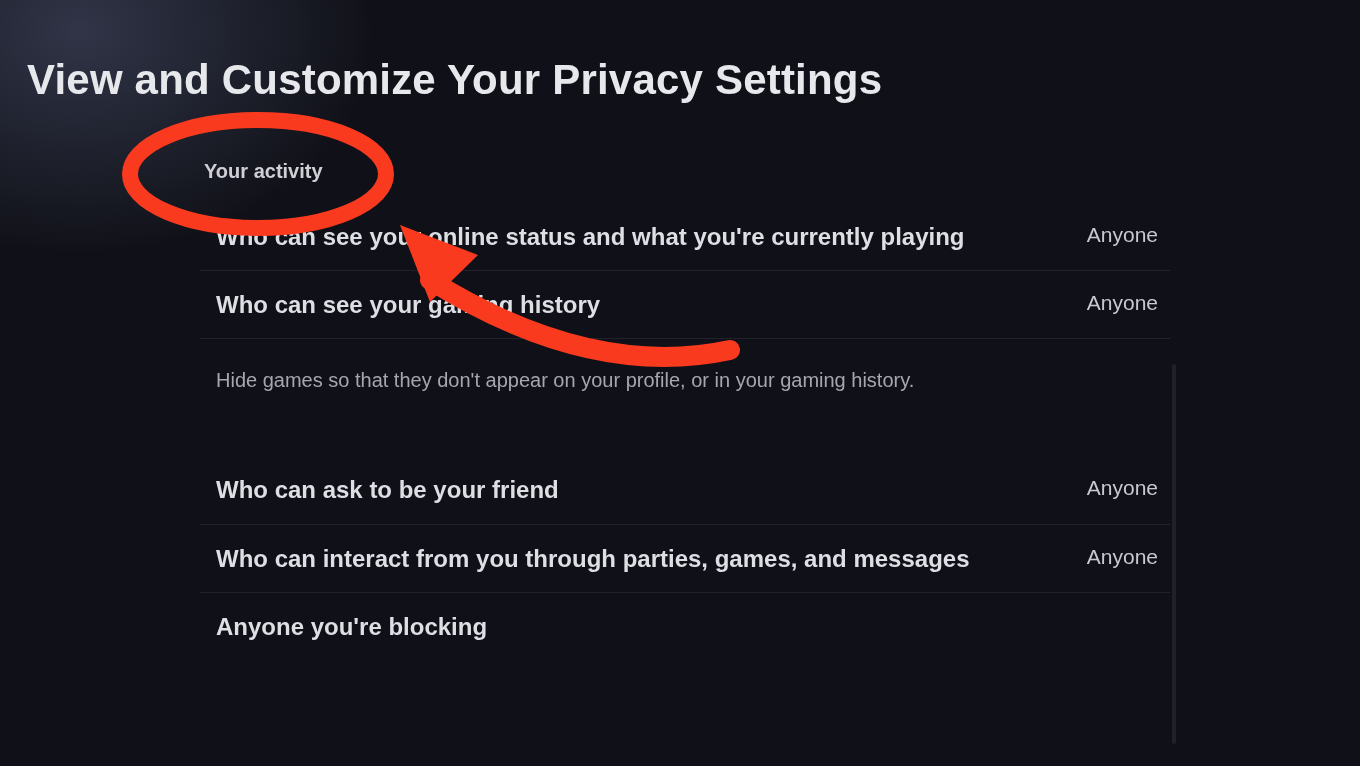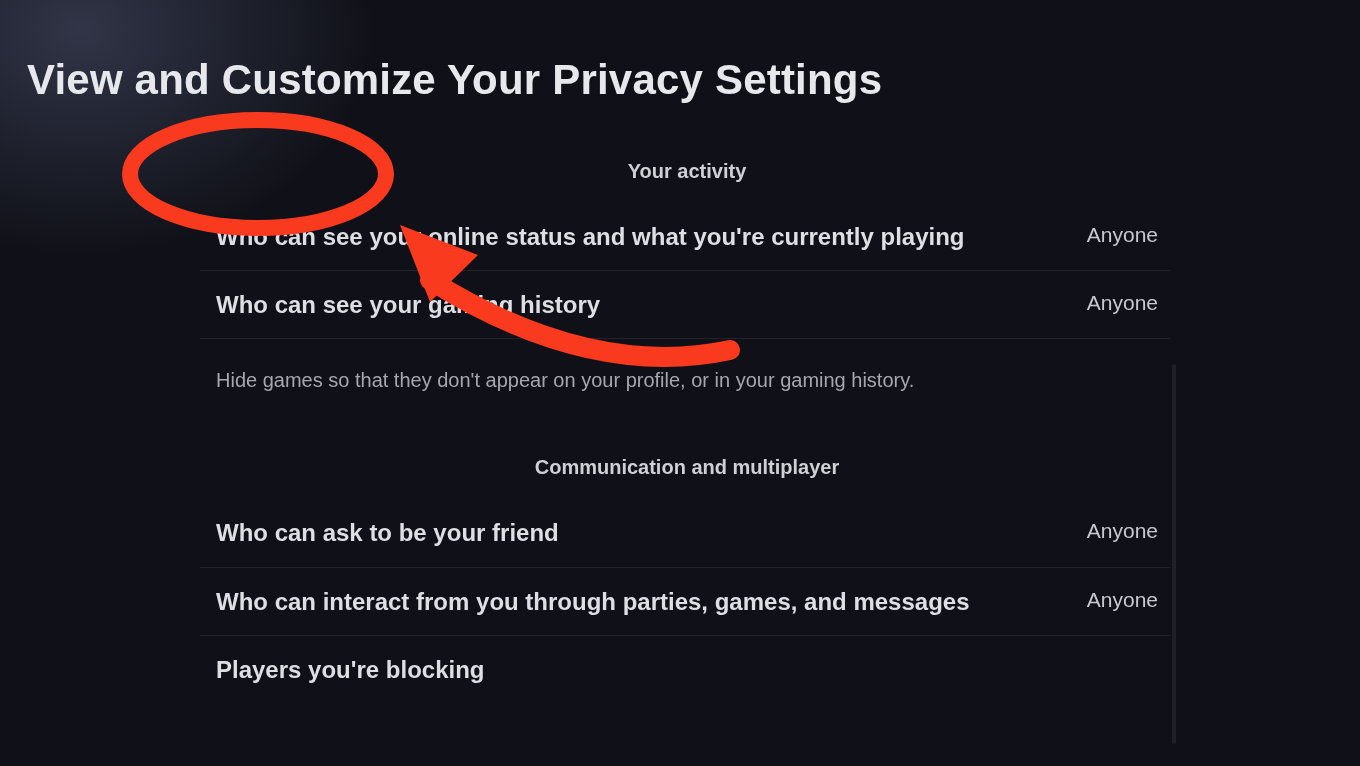--- a/index.html
+++ b/index.html
@@ -25,21 +25,20 @@
     left:200px;
     top:160px;
     width:970px;
   }
   .section-header {
     font-size:20px;
     font-weight:600;
     color:#cfd0d6;
     margin-bottom:20px;
     padding-left:4px;
-    text-align:center;
   }
   .row {
     display:flex;
     justify-content:space-between;
     align-items:flex-start;
     padding:18px 4px 18px 16px;
     border-bottom:1px solid rgba(255,255,255,0.08);
     cursor:pointer;
   }
   .row.last-in-section { border-bottom:none; }
@@ -108,39 +107,38 @@
   </div>
 
   <div class="row last-in-section">
     <div>
       <div class="row-sub">Hide games so that they don't appear on your profile, or in your gaming history.</div>
     </div>
   </div>
 
   <div class="section-gap"></div>
 
-  <div class="section-header">Communication and multiplayer</div>
 
   <div class="row">
     <div>
       <div class="row-label">Who can ask to be your friend</div>
     </div>
     <div class="row-value">Anyone</div>
   </div>
 
   <div class="row">
     <div>
       <div class="row-label">Who can interact from you through parties, games, and messages</div>
     </div>
     <div class="row-value">Anyone</div>
   </div>
 
   <div class="row last-in-section">
     <div>
-      <div class="row-label">Players you're blocking</div>
+      <div class="row-label">Anyone you're blocking</div>
     </div>
   </div>
 
 </div>
 
 <div class="scroll-track"></div>
 
 <svg class="annot-svg" viewBox="0 0 1360 766">
   <ellipse cx="258" cy="174" rx="128" ry="54" fill="none" stroke="#fa3a1f" stroke-width="16"></ellipse>
   <path d="M 730 350 Q 590 380 430 280" fill="none" stroke="#fa3a1f" stroke-width="20" stroke-linecap="round"></path>

